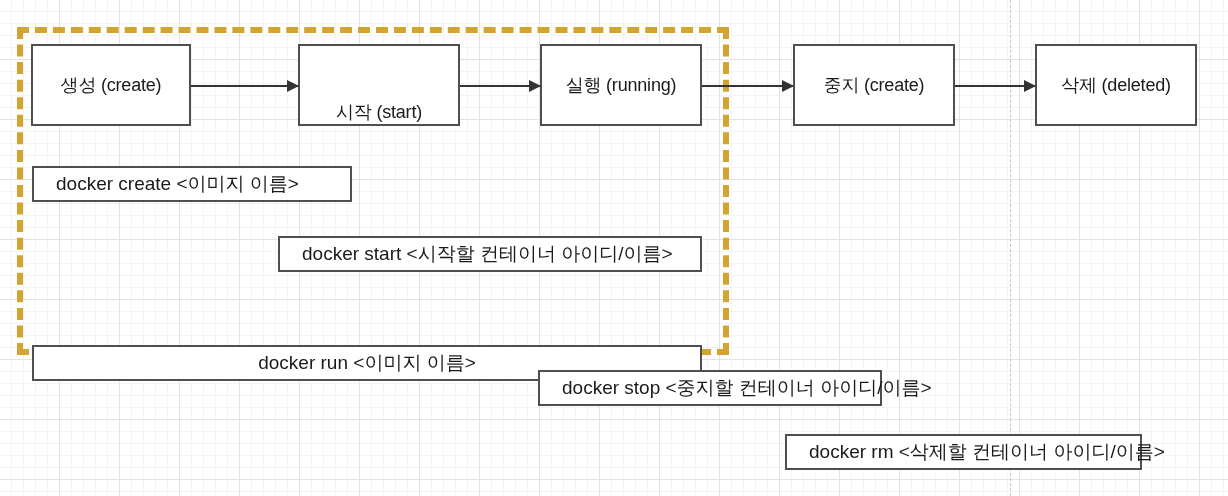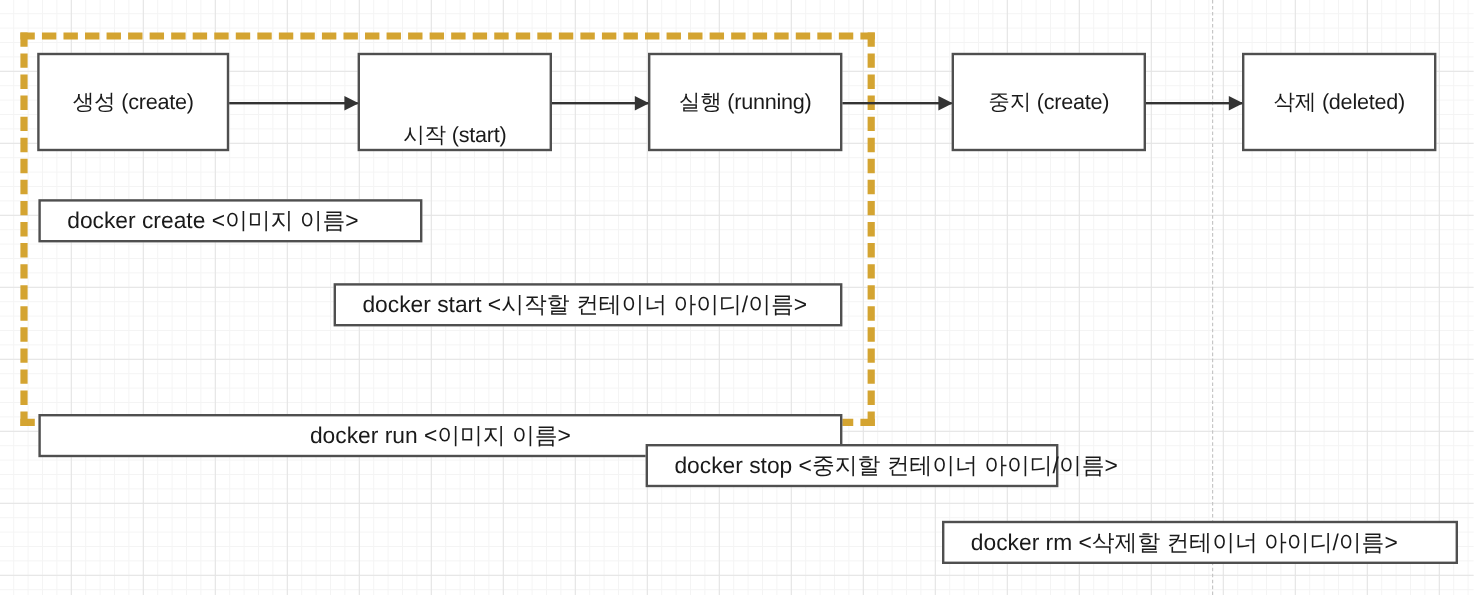--- a/index.html
+++ b/index.html
@@ -122,17 +122,17 @@
   </div>
   <div class="cmd-box align-left" style="left: 278px; top: 236px; width: 424px; height: 36px; border-color: rgb(79, 79, 79);">
     <span>docker start &lt;시작할 컨테이너 아이디/이름&gt;</span>
   </div>
   <div class="cmd-box align-center" style="left: 32px; top: 301px; width: 670px; height: 36px; border-color: rgb(79, 79, 79); margin-top: 44px;">
     <span>docker run &lt;이미지 이름&gt;</span>
   </div>
   <div class="cmd-box align-left" style="left: 538px; top: 370px; width: 344px; height: 36px; border-color: rgb(79, 79, 79);">
     <span>docker stop &lt;중지할 컨테이너 아이디/이름&gt;</span>
   </div>
-  <div class="cmd-box align-left" style="left: 785px; top: 434px; width: 430px; height: 36px; border-color: rgb(79, 79, 79);">
+  <div class="cmd-box align-left" style="left: 785px; top: 434px; width: 357px; height: 36px; border-color: rgb(79, 79, 79);">
     <span>docker rm &lt;삭제할 컨테이너 아이디/이름&gt;</span>
   </div>
 
 </div>
 
 </body></html>

